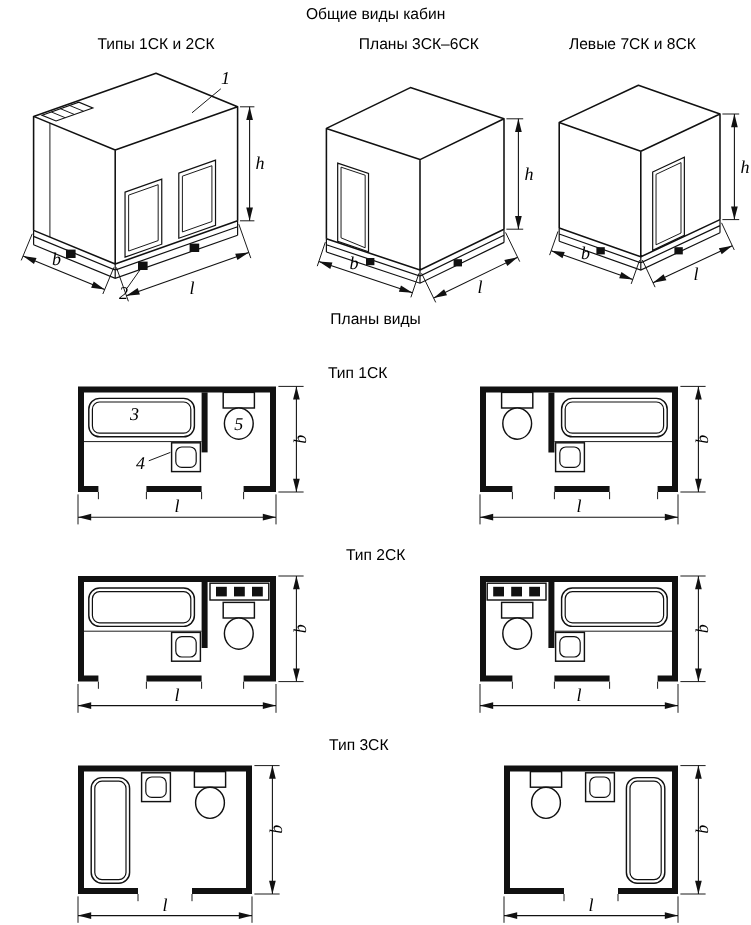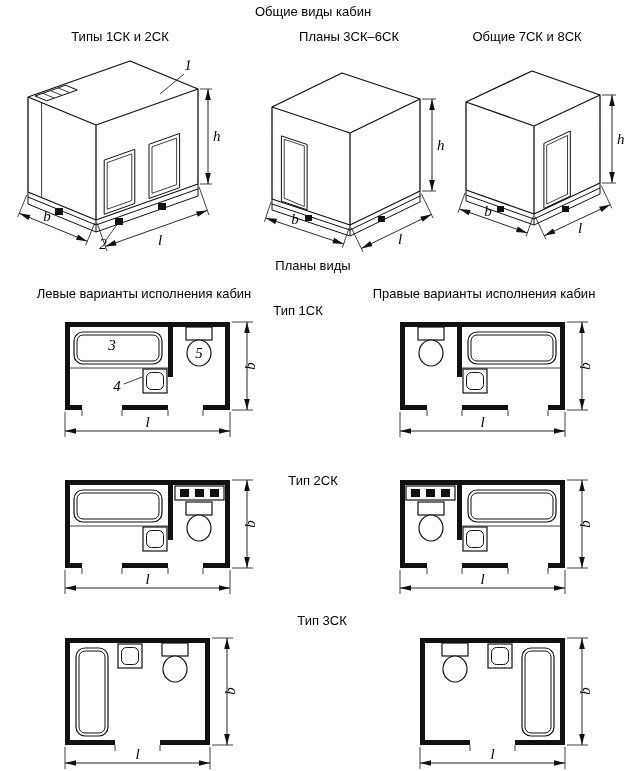--- a/index.html
+++ b/index.html
@@ -18,29 +18,27 @@
   .feet{fill:#111}
   .lbl{font-family:"Liberation Serif",serif;font-style:italic;font-size:15px;fill:#000;text-anchor:middle}
   .lbl.start{text-anchor:start}
 </style>
 </head>
 <body>
 
 <div class="page">
 
   <div class="caption" style="left:313px;top:4px">Общие виды кабин</div>
-  <div class="caption" style="left:120px;top:29px">Типы 1СК и 2СК</div>
+  <div class="caption" style="left:130px;top:29px">Типы 1СК и 2СК</div>
   <div class="caption" style="left:349px;top:29px">Планы 3СК–6СК</div>
-  <div class="caption" style="left:527px;top:29px">Общие 7СК и 8СК</div>
+  <div class="caption" style="left:527px;top:29px">Левые 7СК и 8СК</div>
   <div class="caption" style="left:313px;top:258px">Планы виды</div>
-  <div class="caption" style="left:144px;top:286px">Левые варианты исполнения кабин</div>
-  <div class="caption" style="left:484px;top:286px">Правые варианты исполнения кабин</div>
   <div class="caption" style="left:298px;top:303px">Тип 1СК</div>
-  <div class="caption" style="left:313px;top:473px">Тип 2СК</div>
-  <div class="caption" style="left:322px;top:613px">Тип 3СК</div>
+  <div class="caption" style="left:313px;top:455px">Тип 2СК</div>
+  <div class="caption" style="left:299px;top:613px">Тип 3СК</div>
 
   <svg width="626" height="771" viewBox="0 0 626 771">
     <defs>
       <marker id="aE" markerUnits="userSpaceOnUse" markerWidth="13" markerHeight="8" refX="12.5" refY="4" orient="auto">
         <path d="M12.5 4 L1.5 1.2 L1.5 6.8 Z" fill="#111"></path>
       </marker>
       <marker id="aS" markerUnits="userSpaceOnUse" markerWidth="13" markerHeight="8" refX="0.5" refY="4" orient="auto">
         <path d="M0.5 4 L11.5 1.2 L11.5 6.8 Z" fill="#111"></path>
       </marker>
       <g id="sym-tub-h">

